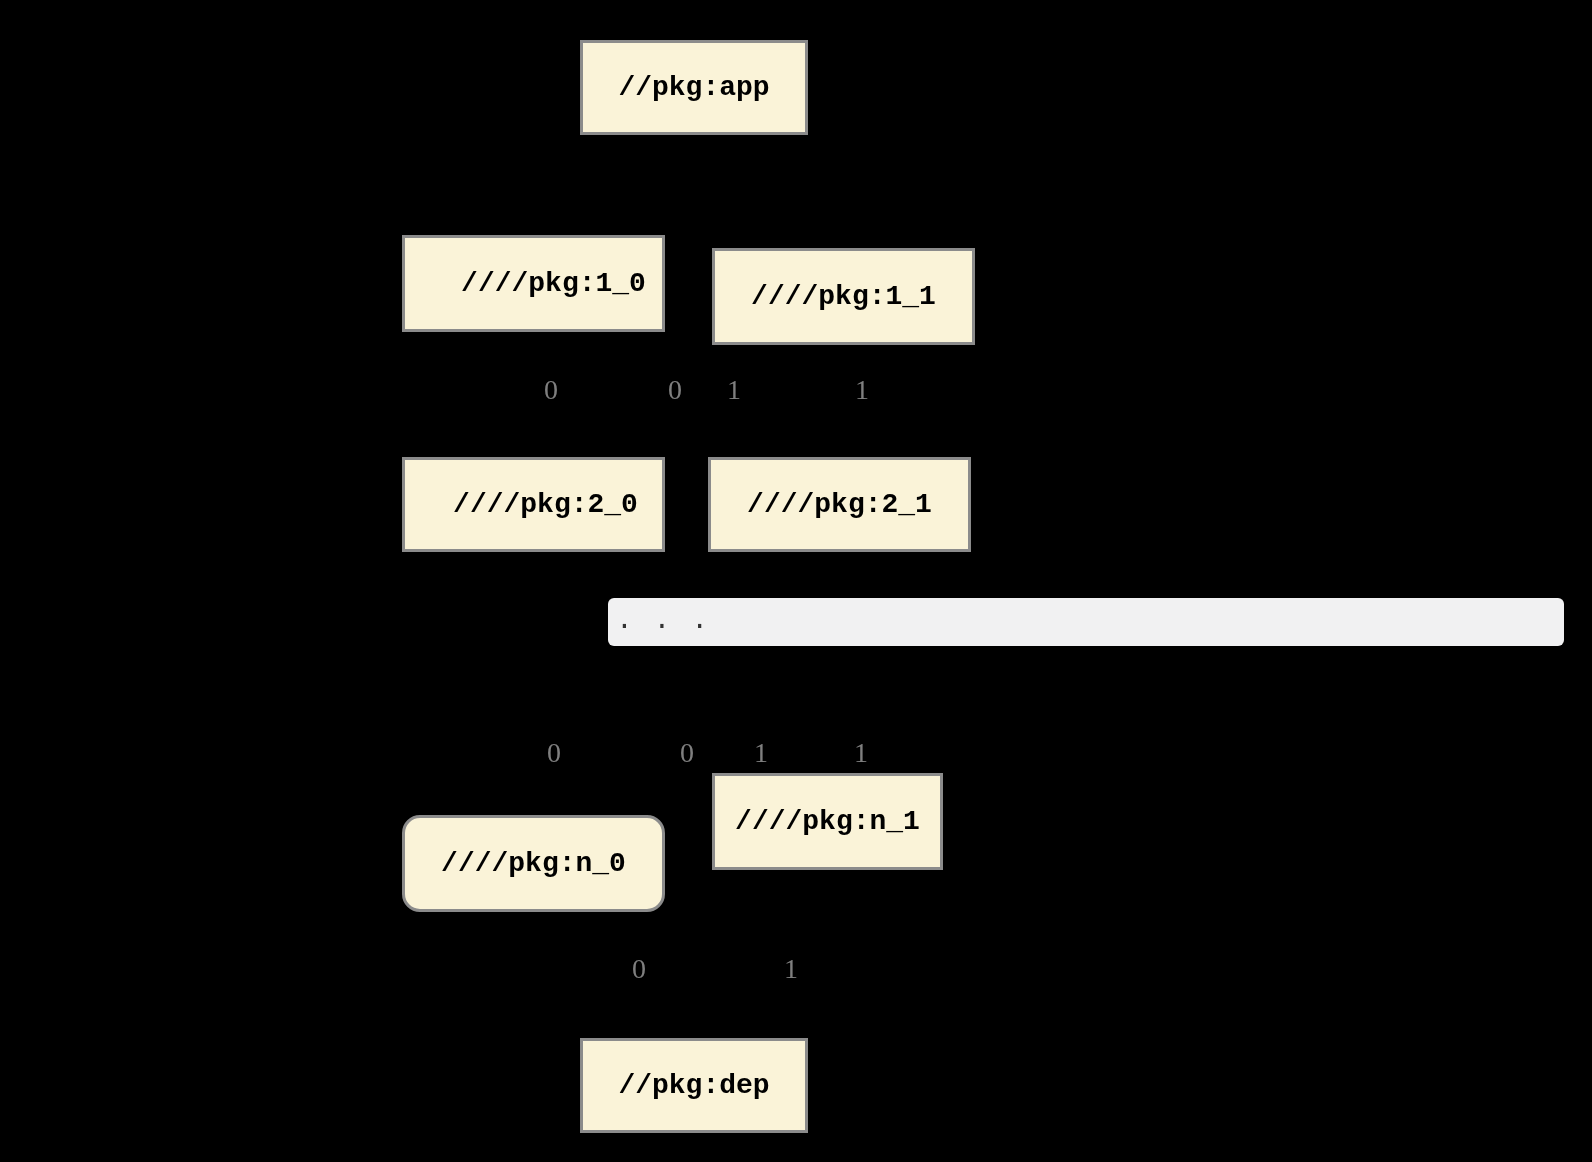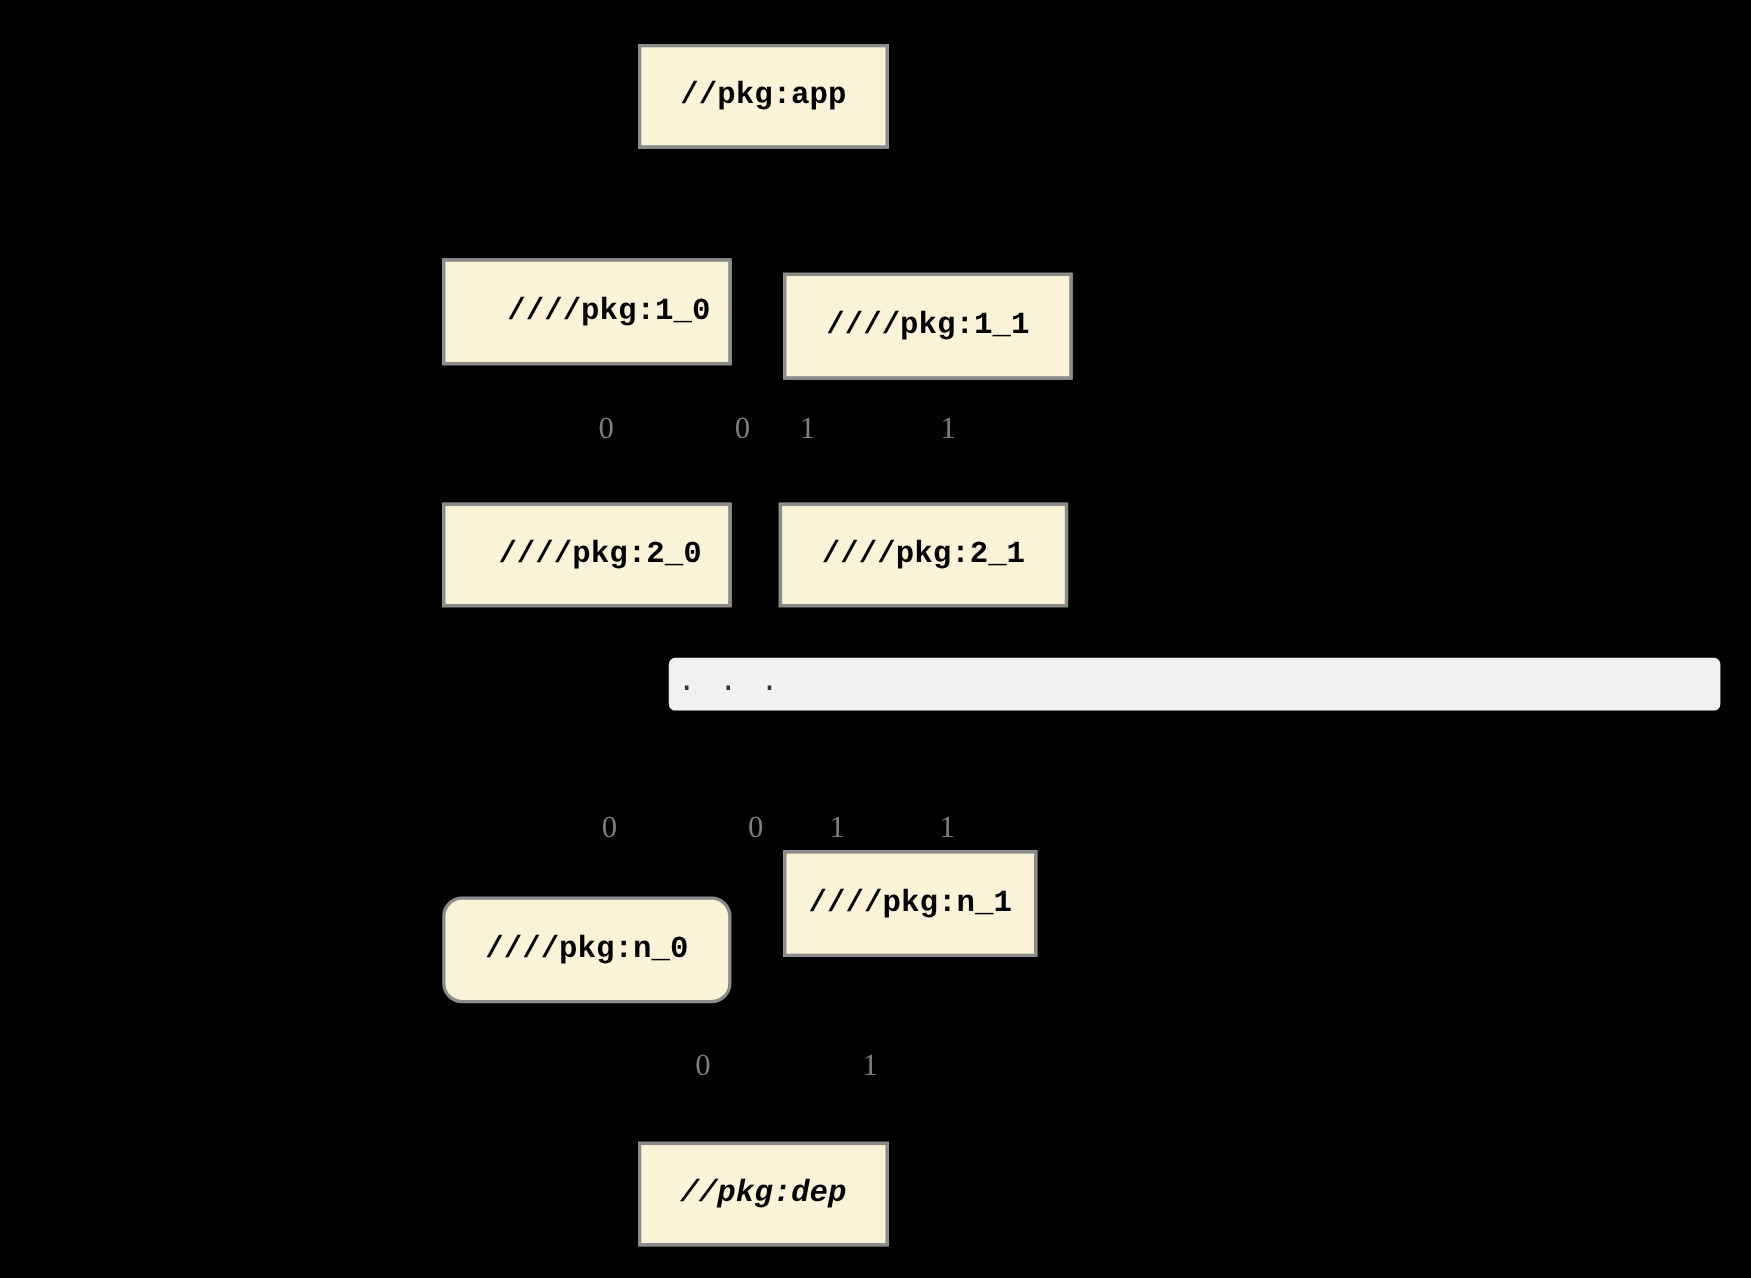--- a/index.html
+++ b/index.html
@@ -71,18 +71,18 @@
 
   <div class="separator">. . .</div>
 
   <span class="edge-label" style="left:547px; top:739px;">0</span>
   <span class="edge-label" style="left:680px; top:739px;">0</span>
   <span class="edge-label" style="left:754px; top:739px;">1</span>
   <span class="edge-label" style="left:854px; top:739px;">1</span>
 
   <div class="node" style="left:402px; top:815px; width:263px; height:97px;border-radius:18px;">////pkg:n_0</div>
   <div class="node" style="left:712px; top:773px; width:231px; height:97px;">////pkg:n_1</div>
-  <div class="node" style="left:580px; top:1038px; width:228px; height:95px;font-style:italic;">//pkg:dep</div>
+  <div class="node" style="left:580px; top:1038px; width:228px; height:95px;">//pkg:dep</div>
 
   <span class="edge-label" style="left:632px; top:955px;">0</span>
   <span class="edge-label" style="left:784px; top:955px;">1</span>
 
 </div>
 
 </body></html>

